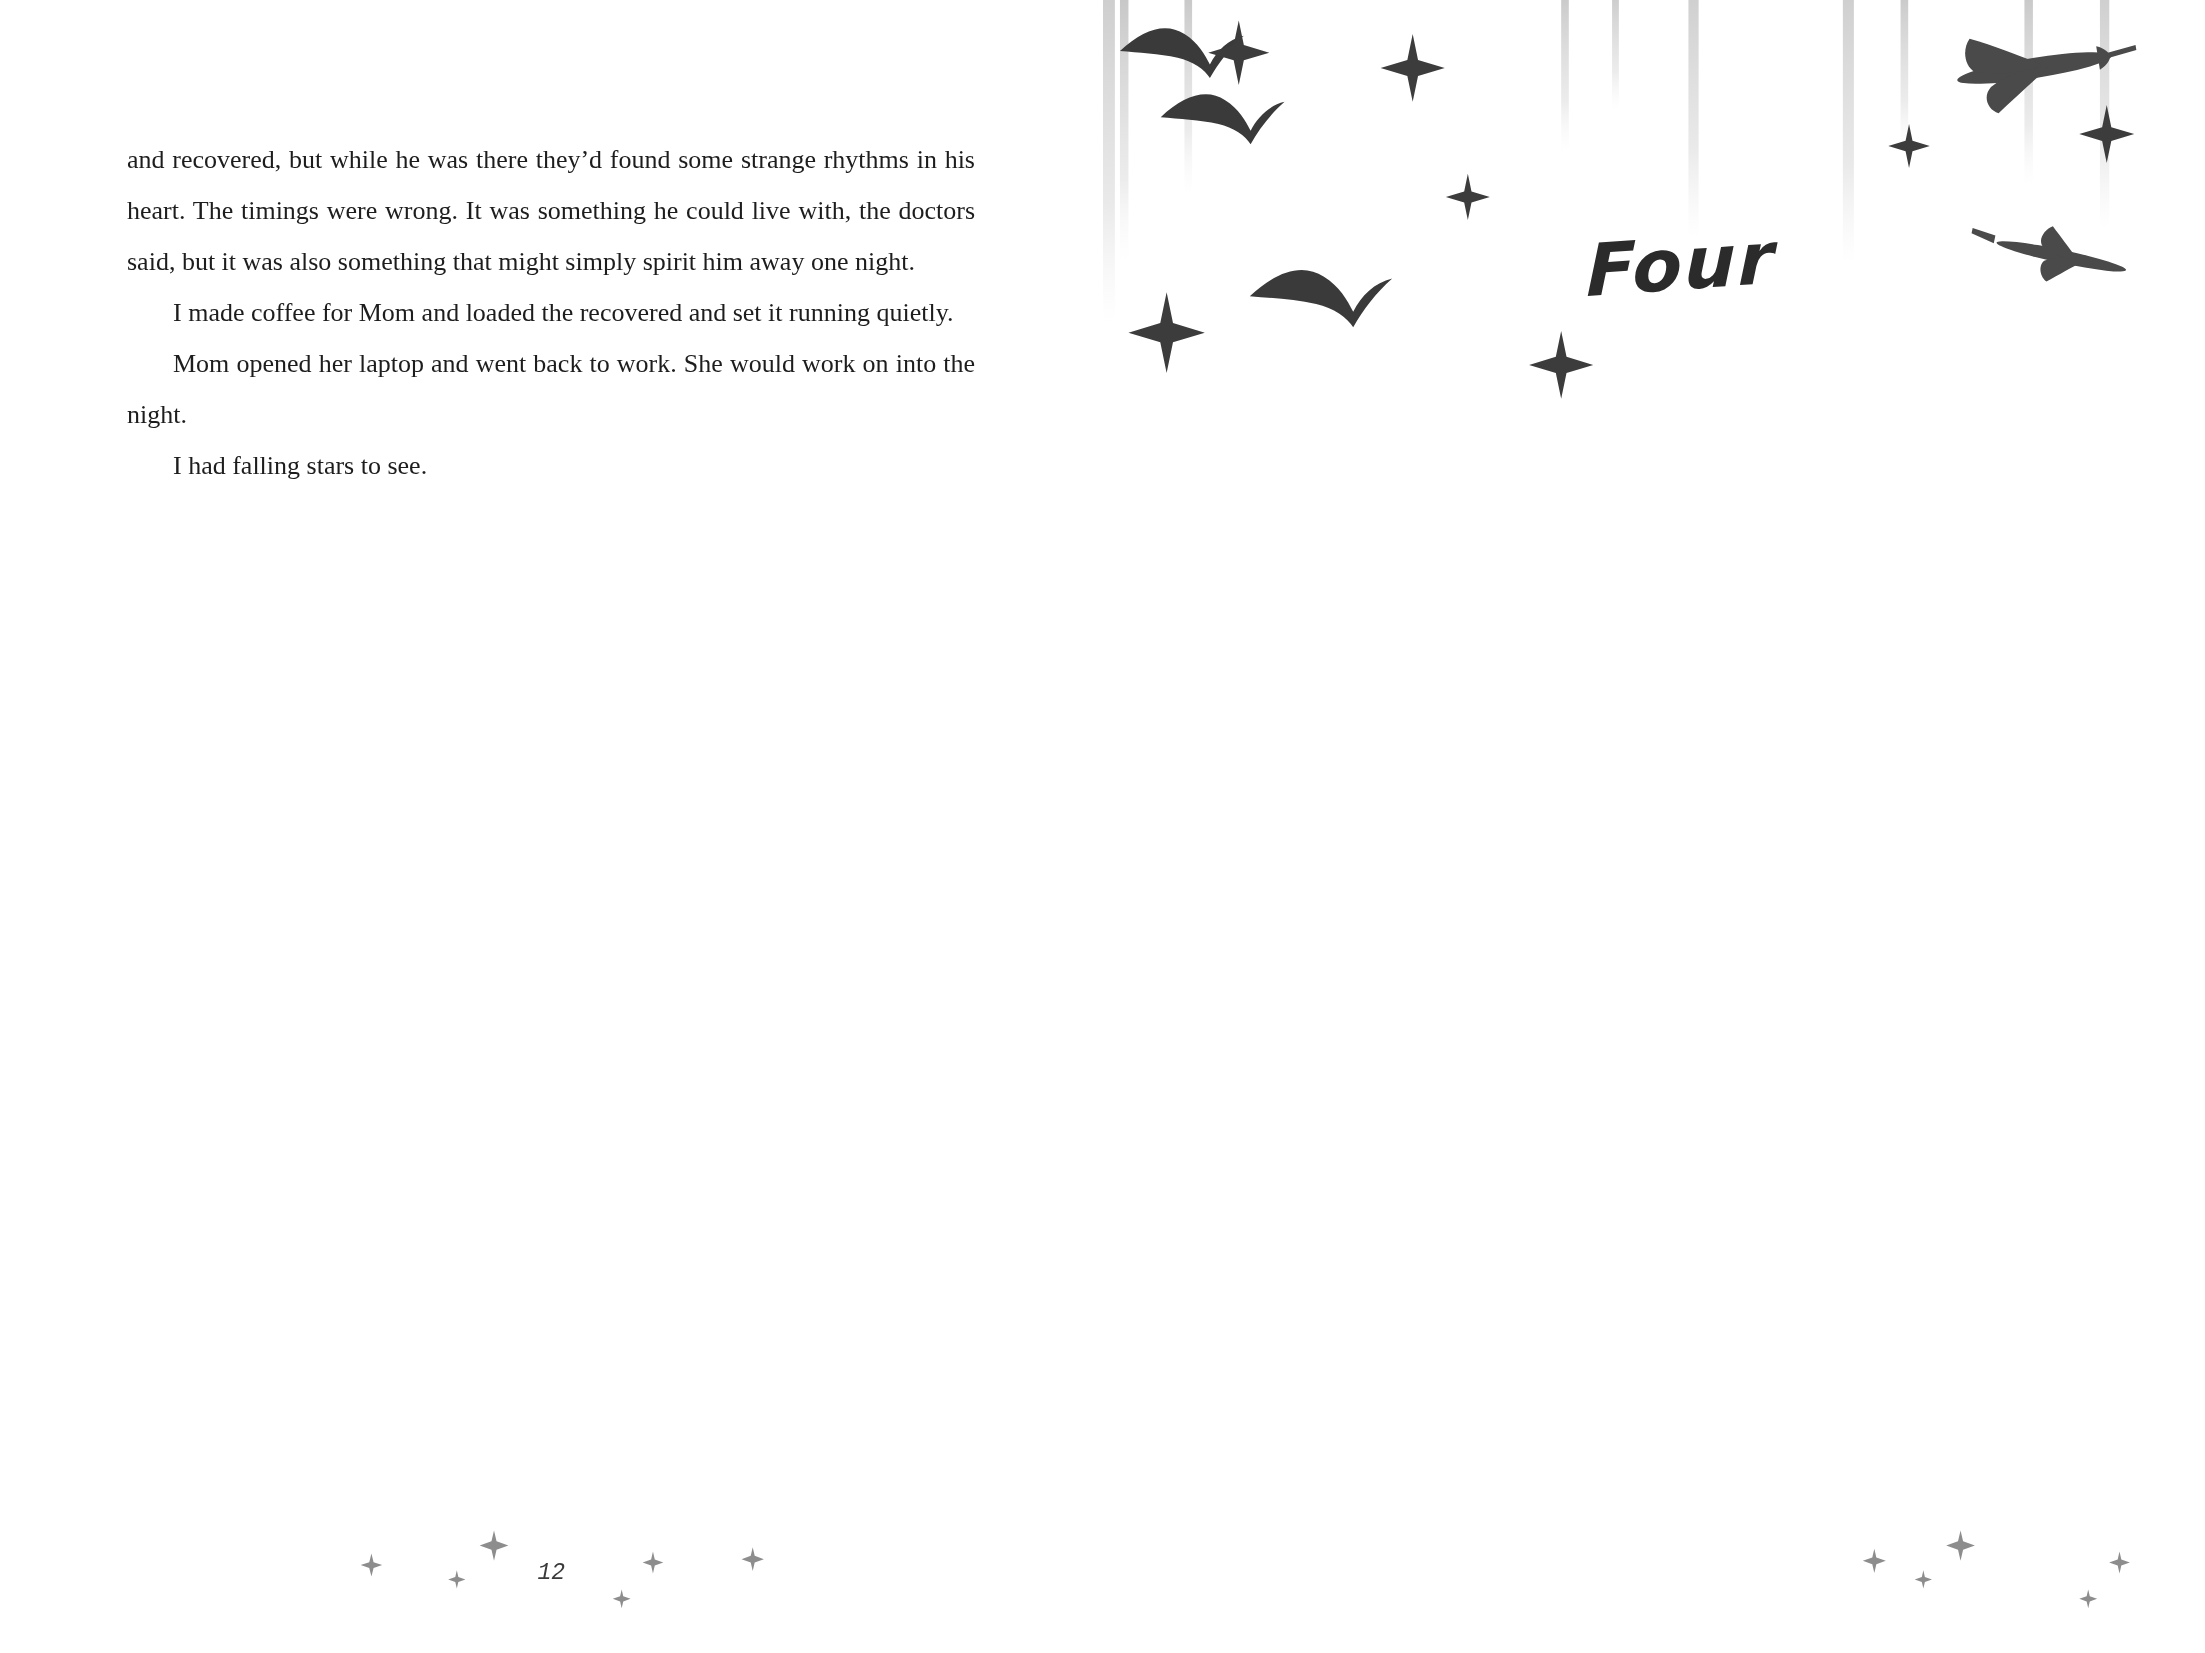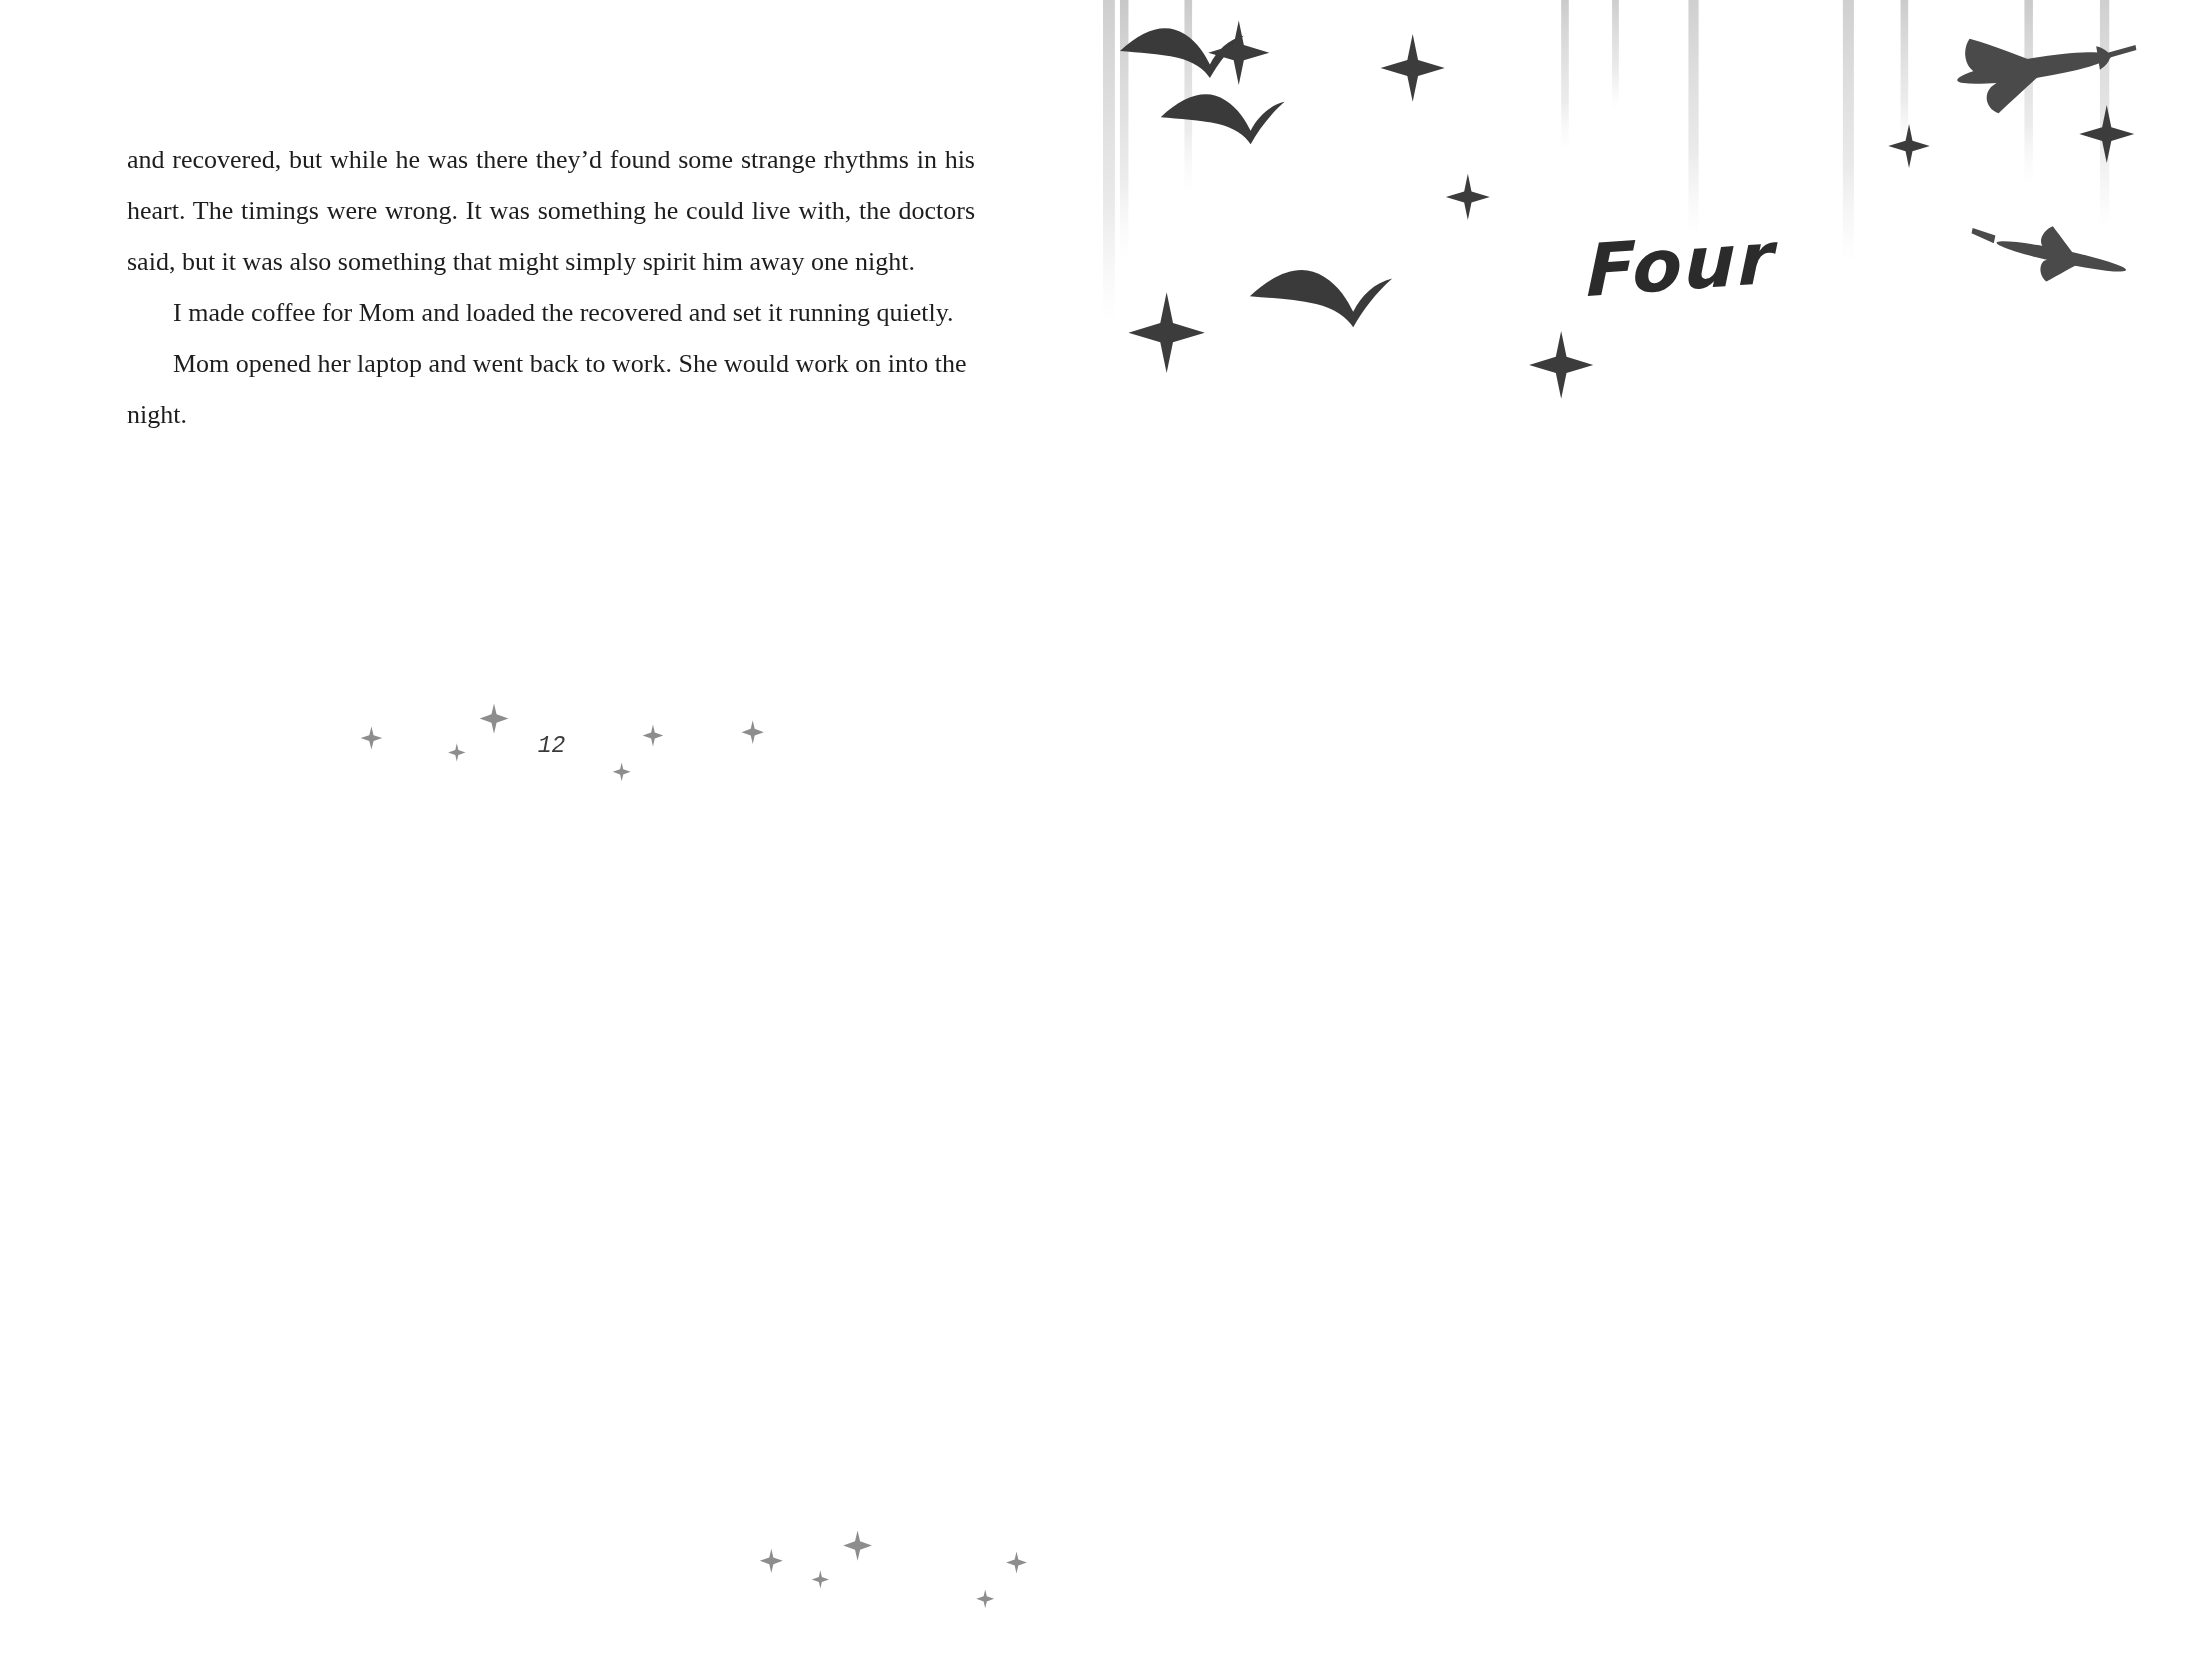--- a/index.html
+++ b/index.html
@@ -12,21 +12,20 @@
     height: 1654px;
     overflow: hidden;
     font-family: "Liberation Serif", serif;
     color: #1a1a1a;
   }
   .spread {
     position: relative;
     width: 2205px;
     height: 1654px;
     display: flex;
-    flex-direction: column;
   }
   .page {
     position: relative;
     width: 1103px;
     height: 1654px;
     box-sizing: border-box;
   }
 
   
   .textblock {
@@ -101,20 +100,21 @@
 <body>
 
 <div class="spread">
 
   <div class="page">
 
     <div class="textblock" id="left-text">
       <p>and recovered, but while he was there they’d found some strange rhythms in his heart. The timings were wrong. It was something he could live with, the doctors said, but it was also something that might simply spirit him away one night.</p>
       <p class="indent">I made coffee for Mom and loaded the recovered and set it running quietly.</p>
       <p class="indent">Mom opened her laptop and went back to work. She would work on into the night.</p>
+      <p class="indent">I had falling stars to see.</p>
     </div>
 
     <div class="folio-art">
       <svg width="1103" height="93" viewBox="0 0 1300 110" xmlns="http://www.w3.org/2000/svg">
         <g fill="#8d8d8d">
 
           <g transform="translate(437,45) scale(0.85)">
             <path d="M0,-16 L3,-4 L15,0 L3,4 L0,16 L-3,4 L-15,0 L-3,-4 Z"></path>
           </g>
           <g transform="translate(582,22) scale(1.0)">

